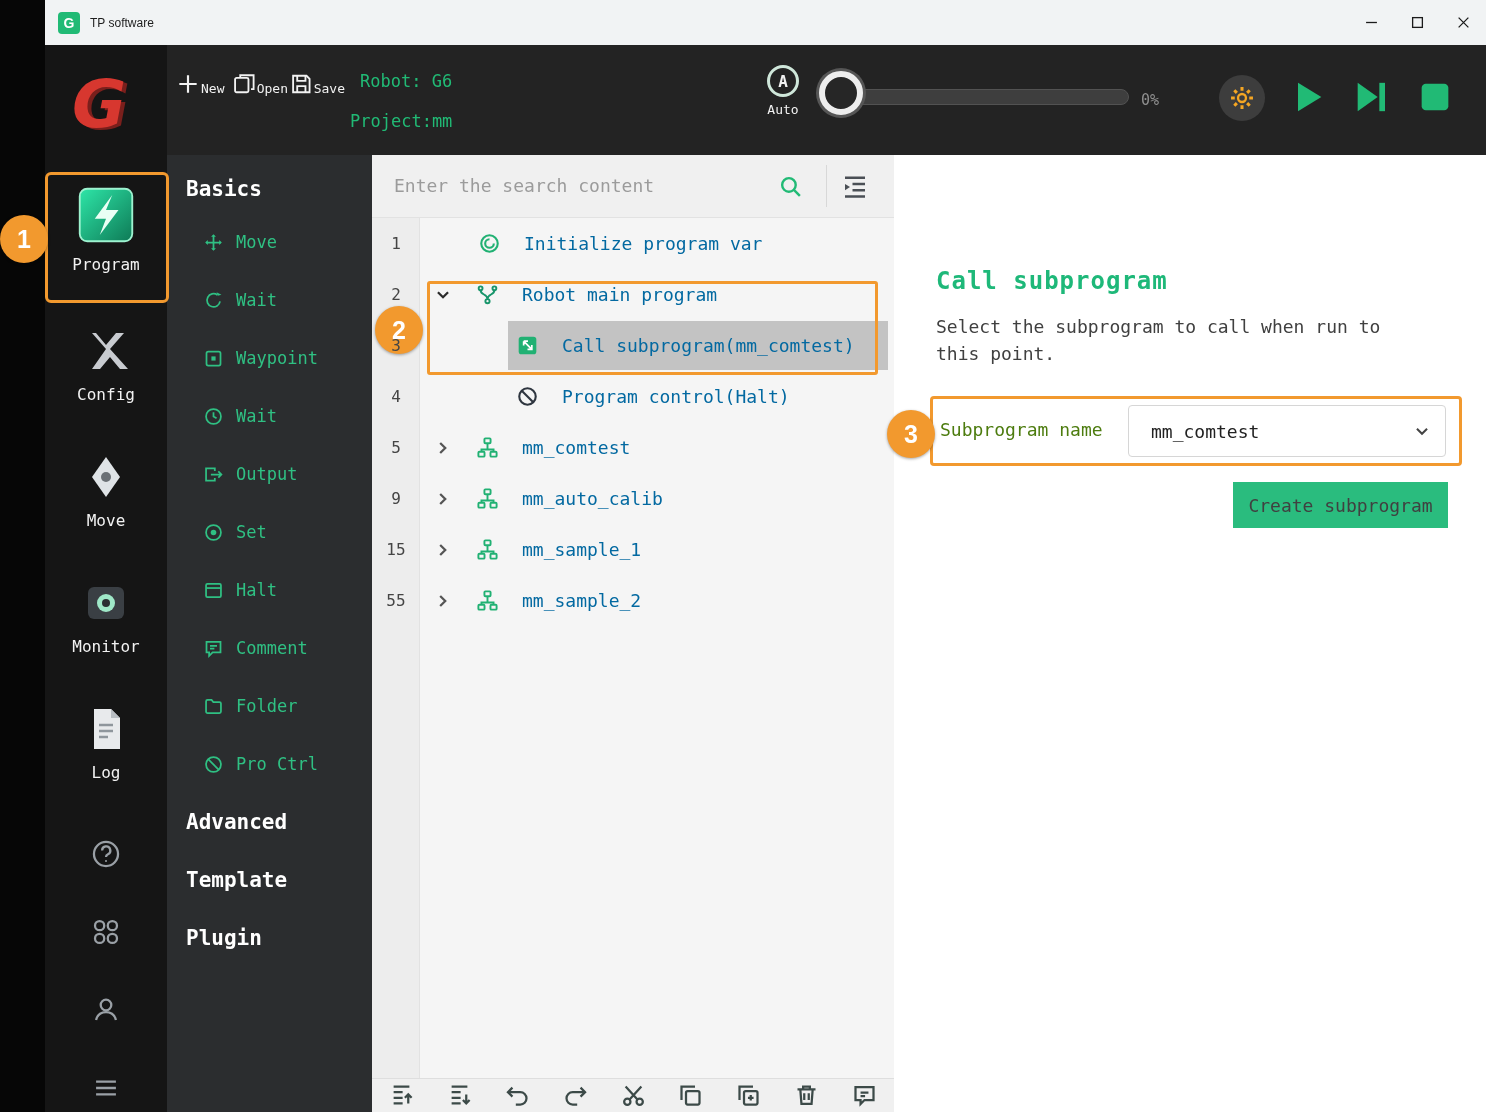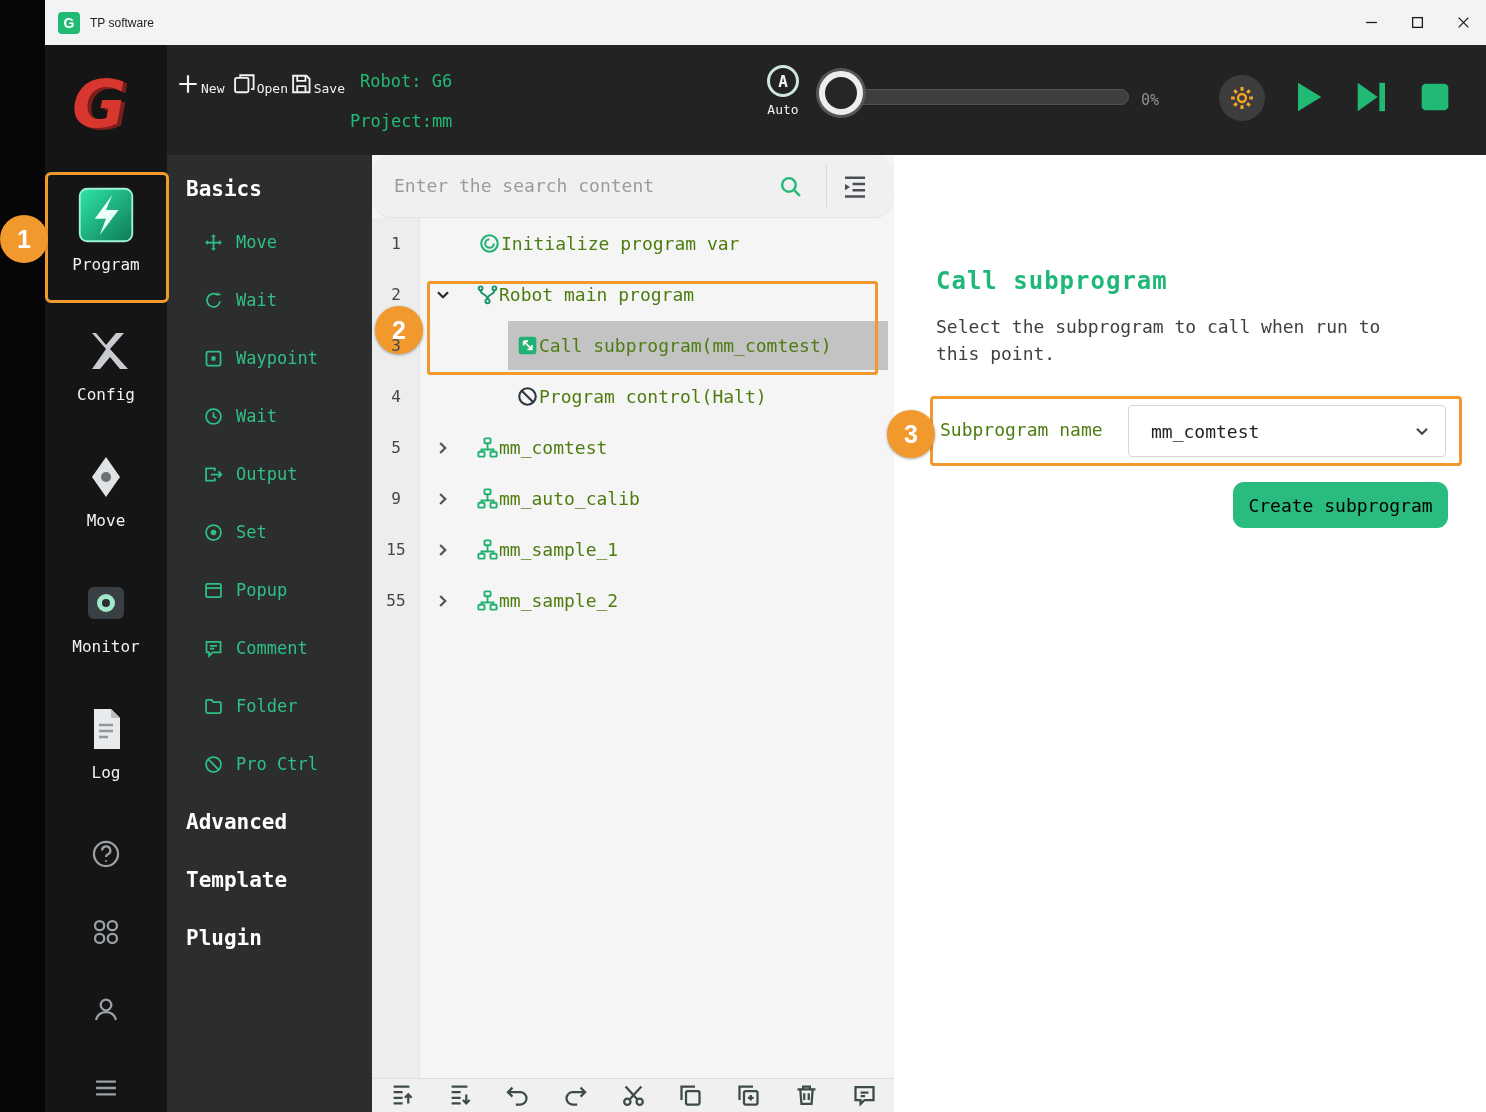--- a/index.html
+++ b/index.html
@@ -55,58 +55,58 @@
 
   
   .palette { position:absolute; left:167px; top:155px; width:205px; height:957px; background:#2b2d2f; padding-top:10px; }
   .pal-header { height:48px; display:flex; align-items:center; padding-left:19px; color:#fff; font-weight:bold; font-size:21px; }
   .pal-header.sub { height:58px; }
   .pal-item { height:58px; display:flex; align-items:center; padding-left:36px; color:#2fc083; font-size:17px; gap:12px; }
   .pal-item .ic { width:21px; height:21px; display:block; color:#2fc083; }
 
   
   .middle { position:absolute; left:372px; top:155px; width:522px; height:957px; background:#f5f5f5; }
-  .search-bar { position:relative; height:63px; background:#f0f0f0; border-bottom:1px solid #e2e2e2;border-radius:20px; }
+  .search-bar { position:relative; height:63px; background:#f0f0f0; border-bottom:1px solid #e2e2e2; }
   .search-input { position:absolute; left:22px; top:0; width:370px; height:61px; border:none; background:transparent;
                   font:18px "DejaVu Sans Mono", monospace; color:#333; outline:none; }
   .search-input::placeholder { color:#9b9b9b; }
   .search-ic { position:absolute; left:406px; top:19px; width:25px; height:25px; }
   .search-div { position:absolute; left:454px; top:10px; width:1px; height:42px; background:#d8d8d8; }
   .outdent-btn { position:absolute; left:468px; top:17px; width:30px; height:30px; color:#4a4f55; }
   .tree { position:absolute; top:63px; left:0; right:0; bottom:34px; }
   .gutter-strip { position:absolute; left:0; top:0; width:48px; height:100%; background:#ededed; border-right:1px solid #e2e2e2; }
   .row { position:relative; height:51px; display:flex; }
   .row-num { width:48px; flex:none; display:flex; align-items:center; justify-content:center; font-size:16px; color:#454545;
              position:relative; z-index:1; }
   .row-content { flex:1; position:relative; display:flex; align-items:center; }
   .hl { position:absolute; left:88px; right:6px; top:1px; bottom:1px; background:#c3c3c3; }
   .row-chev { width:18px; height:18px; flex:none; position:relative; display:block; }
   .row-ic { width:23px; height:23px; flex:none; position:relative; display:block; }
-  .row-lb { margin-left:0; font-size:18px; color:#4d7c0f; position:relative; white-space:pre;text-align:center; }
+  .row-lb { margin-left:23px; font-size:18px; color:#0369a1; position:relative; white-space:pre;text-align:center; }
   .tree-tools { position:absolute; left:0; right:0; bottom:0; height:34px; background:#f0f0f0; border-top:1px solid #dedede;
                 display:flex; align-items:center; justify-content:space-between; padding:0 16px; }
   .tool-btn { width:27px; height:27px; color:#3c4a48; display:block; }
 
   
   .right { position:absolute; left:894px; top:155px; width:592px; height:957px; background:#fff; }
   .tabs { position:relative; height:70px; border-bottom:1px solid #e8e8e8; display:flex; }
   .tab { width:170px; display:flex; align-items:center; justify-content:center; font-size:19px; color:#2b2b2b; position:relative; }
   .tab.active { color:#21ba75; }
   .tab.active::after { content:""; position:absolute; left:0; right:0; bottom:0; height:3px; background:#21ba75; }
   .more-btn { position:absolute; right:31px; top:14px; width:44px; height:44px; border-radius:50%; background:#2f3237;
               display:flex; align-items:center; justify-content:center; padding:10px; }
   .content-head { position:absolute; left:42px; top:112px; font-size:24px; font-weight:bold; color:#1eb879; letter-spacing:1px; }
   .content-desc { position:absolute; left:42px; top:158px; width:486px; font-size:18px; line-height:27px; color:#404040; }
   .field-label { position:absolute; left:46px; top:264px; font-size:18px; color:#4d7c0f; }
   .select { position:absolute; left:234px; top:250px; width:318px; height:52px; background:#fff; border:1px solid #d6d6d6;
             border-radius:4px; display:flex; align-items:center; }
   .select .val { margin-left:22px; font-size:18px; color:#222; }
   .select .chev { position:absolute; right:14px; width:18px; height:18px; display:block; }
   .create-btn { position:absolute; left:339px; top:327px; width:215px; height:46px; background:#2abc7e; border:none;
-                border-radius:11px; color:#000000; font-size:18px; font-family:inherit;
+                border-radius:0; color:#404040; font-size:18px; font-family:inherit;
                 display:flex; align-items:center; justify-content:center; }
 
   
   .ann-rect { position:absolute; border:3px solid #f2992e; border-radius:6px; pointer-events:none; }
   #ann-rect-1 { left:45px; top:172px; width:124px; height:131px; }
   #ann-rect-2 { left:427px; top:281px; width:451px; height:94px; border-radius:3px; }
   #ann-rect-3 { left:930px; top:396px; width:532px; height:70px; border-radius:4px; }
   .ann-circle { position:absolute; width:48px; height:48px; border-radius:50%; background:#f2992e; color:#fff;
                 display:flex; align-items:center; justify-content:center; font-size:25px; font-weight:bold;
                 font-family:"Liberation Sans", sans-serif; box-shadow:0 1px 3px rgba(0,0,0,.35); }
@@ -364,21 +364,21 @@
           </span>
           <span>Set</span>
         </div>
         <div class="pal-item">
           <span class="ic">
             <svg viewBox="0 0 24 24" fill="none" stroke="currentColor" stroke-width="2">
               <rect x="3.5" y="4.5" width="17" height="15" rx="1.5"></rect>
               <path d="M3.5 9.2h17"></path>
             </svg>
           </span>
-          <span>Popup</span>
+          <span>Halt</span>
         </div>
         <div class="pal-item">
           <span class="ic">
             <svg viewBox="0 0 24 24" fill="none" stroke="currentColor" stroke-width="2">
               <path d="M4 4.5h16v12H11l-4 4v-4H4z"></path>
               <path d="M8 9h8M8 12h5"></path>
             </svg>
           </span>
           <span>Comment</span>
         </div>

